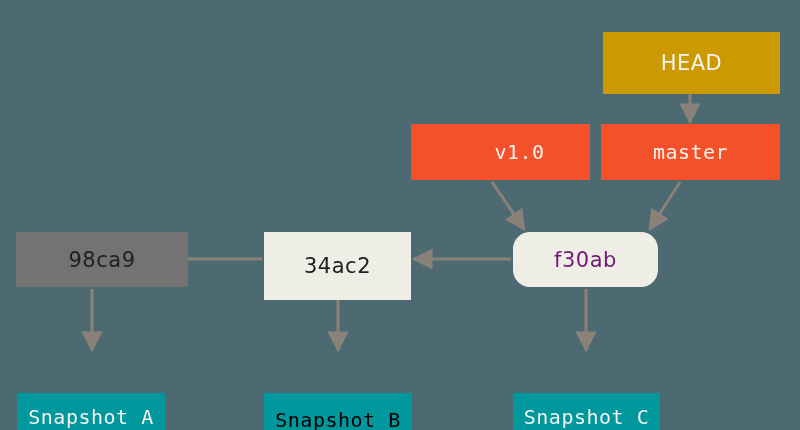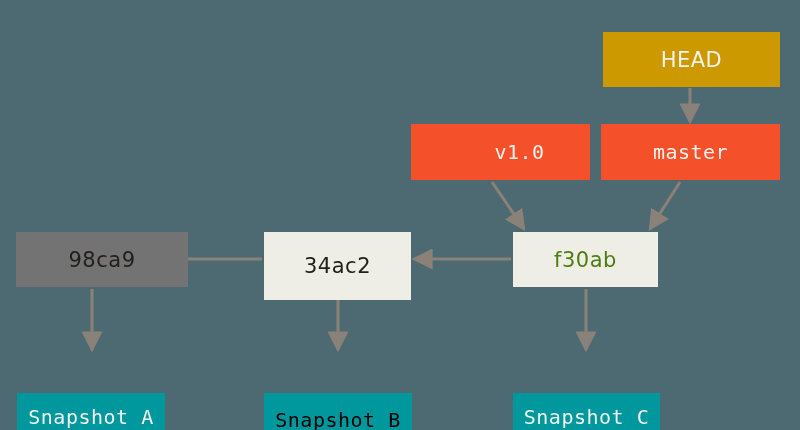--- a/index.html
+++ b/index.html
@@ -77,41 +77,41 @@
         <line x1="492" y1="182" x2="524" y2="229" stroke="#8a8279" stroke-width="3" marker-end="url(#arrowhead)"></line>
         <line x1="680" y1="182" x2="650" y2="229" stroke="#8a8279" stroke-width="3" marker-end="url(#arrowhead)"></line>
         <line x1="511" y1="259" x2="414" y2="259" stroke="#8a8279" stroke-width="3" marker-end="url(#arrowhead)"></line>
         <line x1="262" y1="259" x2="168" y2="259" stroke="#8a8279" stroke-width="3" marker-end="url(#arrowhead)"></line>
         <line x1="92" y1="289" x2="92" y2="350" stroke="#8a8279" stroke-width="3" marker-end="url(#arrowhead)"></line>
         <line x1="338" y1="289" x2="338" y2="350" stroke="#8a8279" stroke-width="3" marker-end="url(#arrowhead)"></line>
         <line x1="586" y1="289" x2="586" y2="350" stroke="#8a8279" stroke-width="3" marker-end="url(#arrowhead)"></line>
       </g>
   </svg>
 
-  <div class="node node-head" style="left: 603px; top: 32px; width: 177px; height: 55px; background: rgb(204, 153, 0); color: rgb(242, 242, 238);">
+  <div class="node node-head" style="left: 603px; top: 32px; width: 177px; height: 62px; background: rgb(204, 153, 0); color: rgb(242, 242, 238);">
     <span>HEAD</span>
   </div>
 
   <div class="node node-ref" style="left: 411px; top: 124px; width: 179px; height: 56px; background: rgb(244, 80, 42); color: rgb(245, 242, 238); padding-left: 38px;">
     <span>v1.0</span>
   </div>
 
   <div class="node node-ref" style="left: 601px; top: 124px; width: 179px; height: 56px; background: rgb(244, 80, 42); color: rgb(245, 242, 238);">
     <span>master</span>
   </div>
 
   <div class="node node-commit" style="left: 16px; top: 232px; width: 172px; height: 55px; background: #737373; color: rgb(35, 32, 28);">
     <span>98ca9</span>
   </div>
 
   <div class="node node-commit" style="left: 264px; top: 232px; width: 147px; height: 68px; background: rgb(238, 238, 230); color: rgb(35, 32, 28);">
     <span>34ac2</span>
   </div>
 
-  <div class="node node-commit" style="left: 513px; top: 232px; width: 145px; height: 55px; background: rgb(238, 238, 230); color: #4d7c0f;">
+  <div class="node node-commit" style="left: 513px; top: 232px; width: 145px; height: 55px; background: rgb(238, 238, 230); color: #701a75; border-radius: 17px;">
     <span>f30ab</span>
   </div>
 
   <div class="node node-snapshot" style="left: 17px; top: 353px; width: 148px; height: 47px; background: rgb(0, 151, 157); color: rgb(242, 242, 240);">
     <span>Snapshot A</span>
   </div>
 
   <div class="node node-snapshot" style="left: 264px; top: 353px; width: 148px; height: 54px; background: rgb(0, 151, 157); color: #000000;">
     <span>Snapshot B</span>
   </div>

